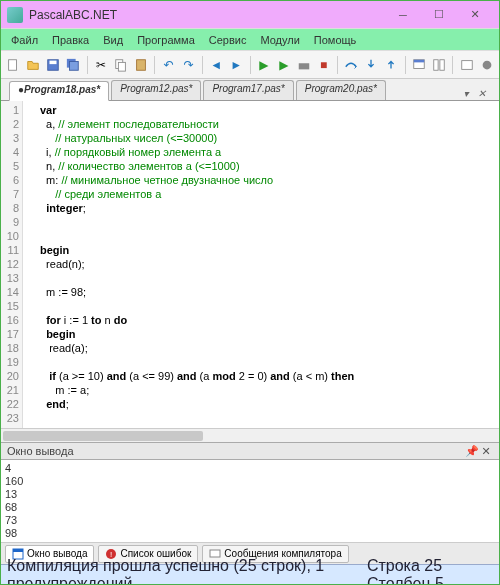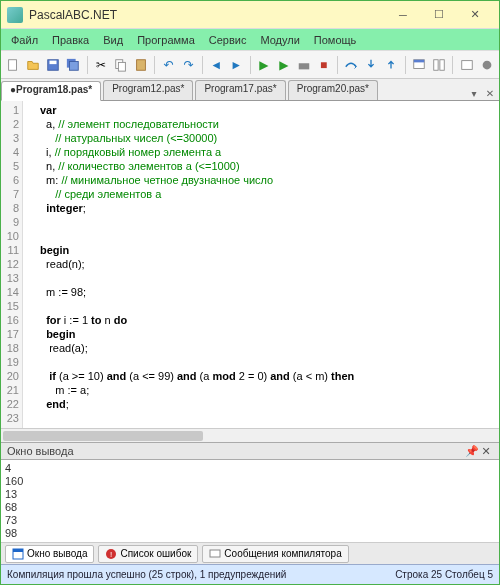--- a/index.html
+++ b/index.html
@@ -1,27 +1,27 @@
 <!DOCTYPE html>
 <html><head>
 <meta charset="utf-8">
 <style>
 * { margin:0; padding:0; box-sizing:border-box; font-family:"Segoe UI",Tahoma,sans-serif; }
 body { width:500px; height:585px; background:#fff; font-size:11px; display:flex; flex-direction:column; border:1px solid #4ab04a; overflow:hidden; }
-.titlebar { height:28px; background:#fef9c3; display:flex; align-items:center; padding:0 6px; border-bottom:1px solid #ddd; }
+.titlebar { height:28px; background:#f0abfc; display:flex; align-items:center; padding:0 6px; border-bottom:1px solid #ddd; }
 .titlebar .appicon { width:16px; height:16px; background:linear-gradient(135deg,#7cc,#4a9); border-radius:2px; margin-right:6px; }
 .titlebar .title { flex:1; font-size:12px; color:#333; }
 .winbtn { width:36px; height:24px; display:flex; align-items:center; justify-content:center; color:#555; }
 .menubar { height:22px; display:flex; align-items:center; padding:0 4px; gap:2px; border-bottom:1px solid #ddd; background:#86efac; }
 .menubar span { padding:2px 6px; font-size:11px; color:#333; }
 .toolbar { height:28px; display:flex; align-items:center; padding:2px 4px; gap:3px; border-bottom:1px solid #ccc; background:#f5f5f5; }
 .tbtn { width:20px; height:20px; display:flex; align-items:center; justify-content:center; font-size:12px; border:1px solid transparent; border-radius:2px; }
 .tbtn svg { width:14px; height:14px; }
 .tsep { width:1px; height:18px; background:#ccc; margin:0 2px; }
-.tabbar { height:22px; display:flex; align-items:flex-end; padding:0 0; background:#f0f0f0; border-bottom:1px solid #999; }
+.tabbar { height:22px; display:flex; align-items:flex-end; padding:0 8px; background:#f0f0f0; border-bottom:1px solid #999;font-style:italic; }
 .tab { height:20px; padding:2px 8px; font-size:10px; background:#e8e8e8; border:1px solid #aaa; border-bottom:none; border-radius:3px 3px 0 0; margin-right:2px; color:#333; white-space:nowrap; }
 .tab.active { background:#fff; font-weight:bold; border-bottom:1px solid #fff; position:relative; top:1px; }
 .tabclose { margin-left:auto; display:flex; gap:2px; padding:0 2px; }
 .tabclose span { width:14px; height:14px; display:flex; align-items:center; justify-content:center; font-size:10px; color:#666; }
 .editor { flex:1; display:flex; overflow:hidden; background:#fff; font-family:Consolas,monospace; font-size:11px; line-height:14px; }
 .gutter { width:22px; background:#f4f4f4; color:#888; text-align:right; padding:2px 3px 2px 0; border-right:1px solid #ddd; }
 .gutter div { height:14px; }
 .code { flex:1; padding:2px 4px; white-space:pre; overflow:hidden; position:relative; }
 .code .line { height:14px;margin-left:13px; }
 .kw { color:#000; font-weight:bold; }
@@ -29,21 +29,21 @@
 .scrollh { height:14px; background:#f0f0f0; border-top:1px solid #ccc; position:relative; }
 .scrollh .thumb { position:absolute; left:2px; top:2px; height:10px; width:200px; background:#c8c8c8; border-radius:2px; }
 .output-head { height:18px; background:#e8e8e8; border-top:1px solid #aaa; border-bottom:1px solid #aaa; display:flex; align-items:center; padding:0 6px; font-size:11px; color:#444; }
 .output-head .spacer { flex:1; }
 .output-head .pin,.output-head .x { width:14px; text-align:center; color:#555; }
 .output { height:82px; background:#fff; font-family:Consolas,monospace; font-size:11px; line-height:13px; padding:2px 4px; color:#333; overflow:hidden; }
 .bottom-tabs { height:22px; background:#eaeaea; display:flex; align-items:center; border-top:1px solid #ccc; padding:0 4px; gap:4px; }
 .btab { height:18px; padding:2px 6px; font-size:10px; background:#f5f5f5; border:1px solid #bbb; border-radius:2px; display:flex; align-items:center; gap:3px; }
 .btab.active { background:#fff; }
 .btab .ic { width:12px; height:12px; }
-.statusbar { height:20px; background:#d6e8ff; border-top:1px solid #9ac; display:flex; align-items:center; padding:0 6px; font-size:10px; color:#223; }
+.statusbar { height:20px; background:#d6e8ff; border-top:1px solid #9ac; display:flex; align-items:center; padding:0 6px; font-size:16px; color:#223; }
 .statusbar .spacer { flex:1; }
 </style>
 </head>
 <body>
 
 <div class="titlebar">
   <div class="appicon"></div>
   <div class="title">PascalABC.NET</div>
   <div class="winbtn">─</div>
   <div class="winbtn">☐</div>

